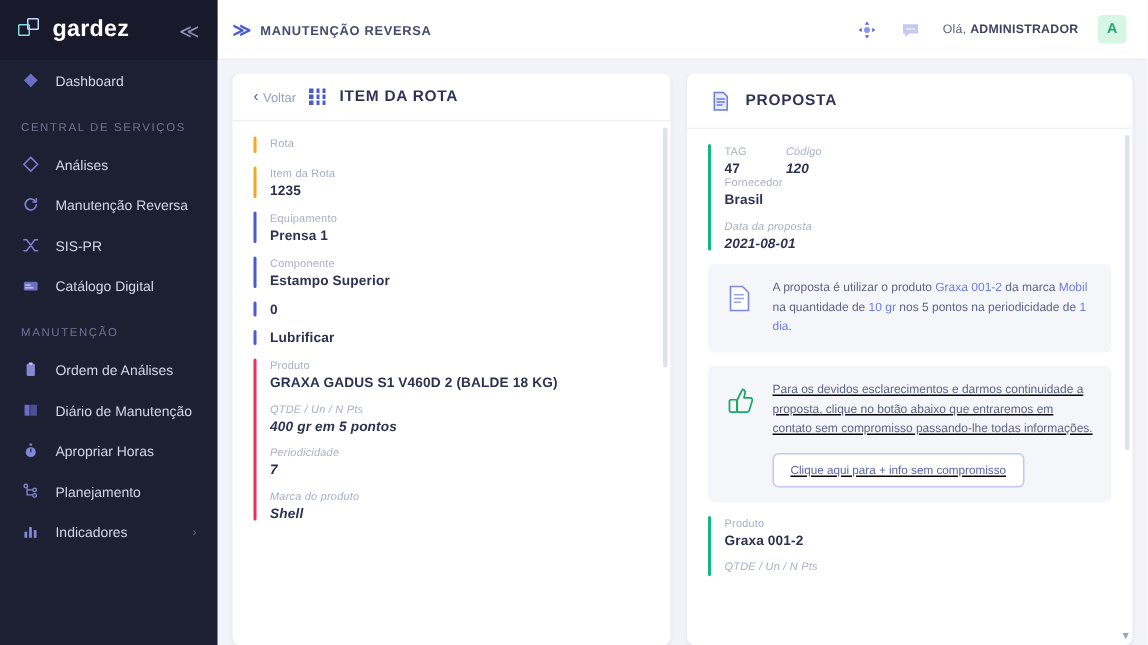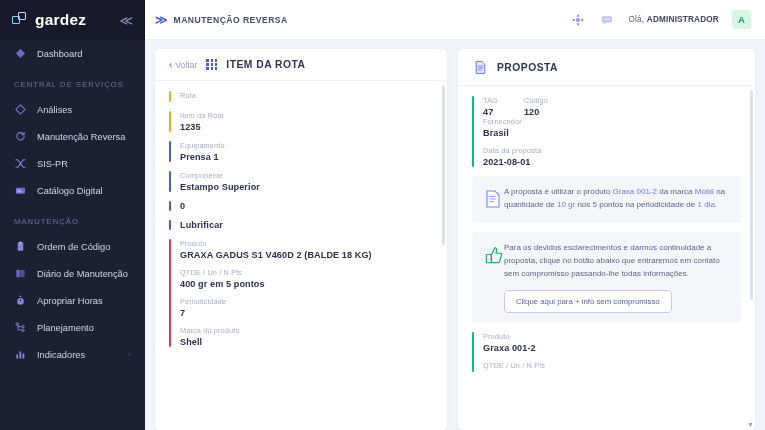--- a/index.html
+++ b/index.html
@@ -124,45 +124,45 @@
   .grid-ico span { width: 2.6px; height: 2.6px; background: #4a5ad0; display:block; }
 
   .card-body {
     flex: 1 1 auto; overflow: hidden; position: relative;
     padding: 10px 14px 0 14px;
   }
 
   .fgroup { display: flex; padding-bottom: 9px; }
   .bar { width: 2px; border-radius: 2px; flex: 0 0 2px; margin-right: 9px; }
   .fields { flex: 1 1 auto; min-width: 0; }
-  .fld + .fld { margin-top: 8px; }
+  .fld + .fld { margin-top: 8px; font-style: italic; }
   .flabel { color: #a9aec8; font-size: 7.3px; letter-spacing: .15px; margin-bottom: 2px; }
   .fvalue { color: #2d3152; font-size: 9.1px; font-weight: 700; letter-spacing: .1px; }
   .frow { display: flex; gap: 26px; }
 
   
   .infobox {
     background: #f5f6fa; border-radius: 4px;
-    display: flex; align-items: flex-start;
+    display: flex; gap: 11px; align-items: flex-start;
     padding: 10px 12px; margin-bottom: 9px;
   }
   .infobox .ibico { flex: 0 0 20px; padding-top: 3px; }
   .itext { color: #5e6484; font-size: 8px; line-height: 1.62; }
   .itext .hl { color: #6d7be0; }
   .itext2 { color: #5e6484; font-size: 8px; line-height: 1.62; }
   .cta {
     margin-top: 9px;
     display: inline-block;
     background: #ffffff;
     border: 1px solid #c2c8ee;
     border-radius: 4px;
     color: #5a62a8; font-size: 7.8px;
     padding: 6px 11px; cursor: pointer;
   }
-  .ib-col { display: flex; flex-direction: column; align-items: flex-start; }
+  .ib-col { display: flex; flex-direction: column; align-items: flex-start; text-decoration: underline; }
 
   
   .vscroll {
     position: absolute; right: 2px; top: 4px; bottom: 4px; width: 3px;
     border-radius: 3px; background: transparent;
   }
   .vscroll i { position: absolute; left: 0; width: 3px; border-radius: 3px; background: #dfe1ec; display:block; }
   .scroll-arrow {
     position: absolute; right: 1px; bottom: 2px;
     color: #9aa0c0; font-size: 7px; line-height: 1;
@@ -240,21 +240,21 @@
 
     <div class="sb-section">MANUTENÇÃO</div>
 
     <div class="sb-item">
       <span class="sb-ico">
         <svg width="11" height="11" viewBox="0 0 12 12">
             <rect x="3" y="1.6" width="6" height="9" rx="1" fill="#8488d4"></rect>
             <rect x="4.6" y="0.8" width="2.8" height="1.6" rx=".6" fill="#c7c9ee"></rect>
           </svg>
       </span>
-      <span>Ordem de Código</span>
+      <span>Ordem de Análises</span>
     </div>
 
     <div class="sb-item">
       <span class="sb-ico">
         <svg width="11" height="11" viewBox="0 0 12 12">
             <rect x="1.5" y="2" width="3.6" height="8" fill="#6b6fc4"></rect>
             <rect x="5.6" y="2" width="4.9" height="8" fill="#4b4f93"></rect>
           </svg>
       </span>
       <span>Diário de Manutenção</span>

